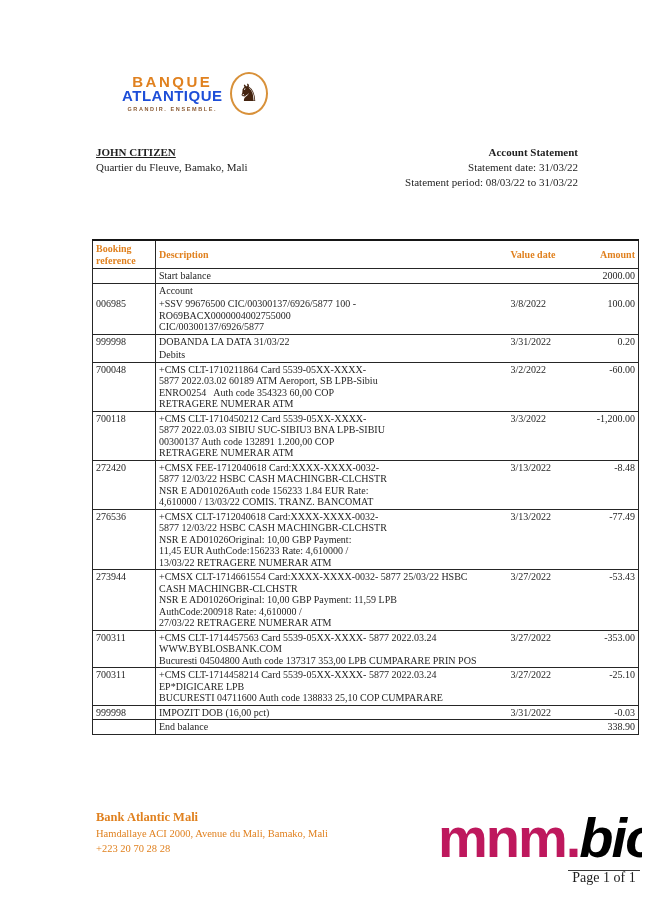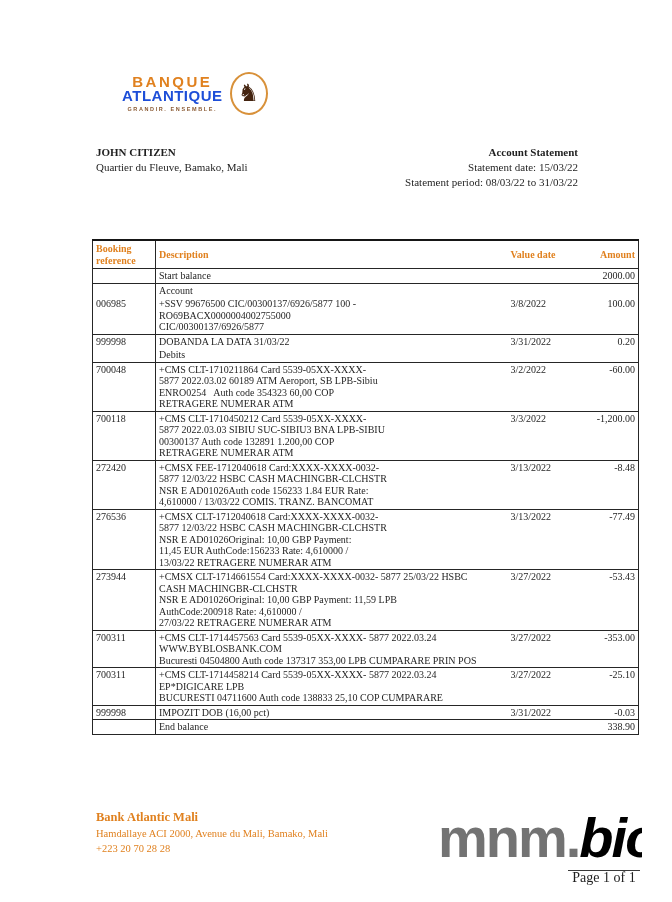--- a/index.html
+++ b/index.html
@@ -16,21 +16,21 @@
   .logo-l2 { font-size:15px; letter-spacing:0.5px; line-height:14px; }
   .logo-tag { font-size:5.5px; letter-spacing:1.6px; color:#8a5a33; margin-top:3px; }
   .logo-circle {
     width:38px; height:43px; border:2px solid #D8913A; border-radius:50%;
     display:flex; align-items:center; justify-content:center; box-sizing:border-box;
   }
   .horse { font-family:"DejaVu Sans", sans-serif; font-size:24px; line-height:1; color:#43230f; transform:translateY(-1px); }
 
   
   .customer { position:absolute; left:66px; top:131px; font-size:11px; line-height:15px; }
-  .customer-name { font-weight:bold; }
+  .customer-name { font-weight:bold;text-decoration:underline; }
   .stmt { position:absolute; right:64px; top:131px; text-align:right; font-size:11px; line-height:15px; }
   .stmt-title { font-weight:bold; }
 
   
   .tbl {
     position:absolute; left:62px; top:225px; width:546px;
     border-collapse:collapse; table-layout:fixed;
     font-size:10px; line-height:11.5px;
     border:1.5px solid #262626; border-top:2.5px solid #161616;
   }
@@ -81,21 +81,21 @@
     </div>
   </div>
 
   <div class="customer">
     <div class="customer-name">JOHN CITIZEN</div>
     <div>Quartier du Fleuve, Bamako, Mali</div>
   </div>
 
   <div class="stmt">
     <div class="stmt-title">Account Statement</div>
-    <div>Statement date: 15/03/22</div>
+    <div>Statement date: 31/03/22</div>
     <div>Statement period: 08/03/22 to 31/03/22</div>
   </div>
 
   <table class="tbl">
     <colgroup>
       <col class="c-ref">
         <col class="c-desc">
         <col class="c-date">
         <col class="c-amt">
     </colgroup>
@@ -217,20 +217,20 @@
     </tr>
       </tbody>
   </table>
 
   <div class="bank-footer">
     <div class="bank-name">Bank Atlantic Mali</div>
     <div>Hamdallaye ACI 2000, Avenue du Mali, Bamako, Mali</div>
     <div>+223 20 70 28 28</div>
   </div>
 
-  <div class="watermark"><span class="wm-1" style="color: #737373;">mnm.</span><span class="wm-2" style="color: #000000;">bio</span></div>
+  <div class="watermark"><span class="wm-1" style="color: #be185d;">mnm.</span><span class="wm-2" style="color: #000000;">bio</span></div>
 
   <div class="pagenum">
     <div class="pagenum-rule"></div>
     <span>Page 1 of 1</span>
   </div>
 
 </div>
 
 </body></html>

